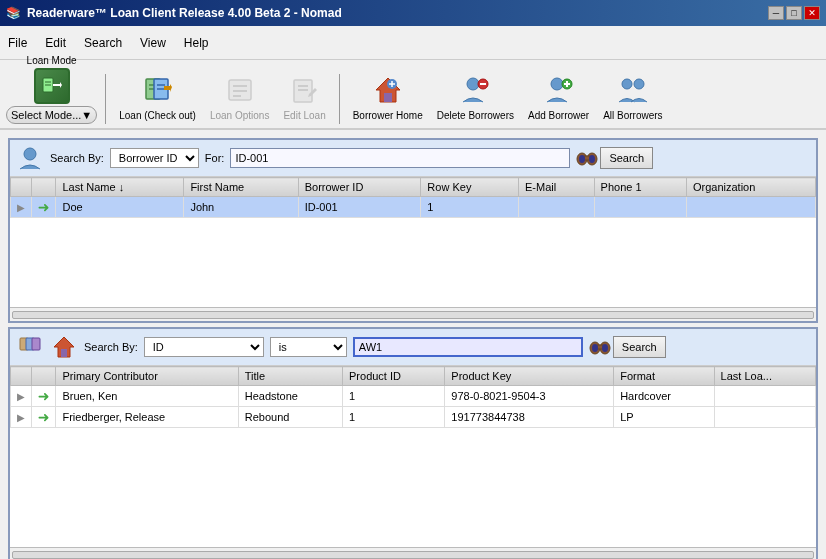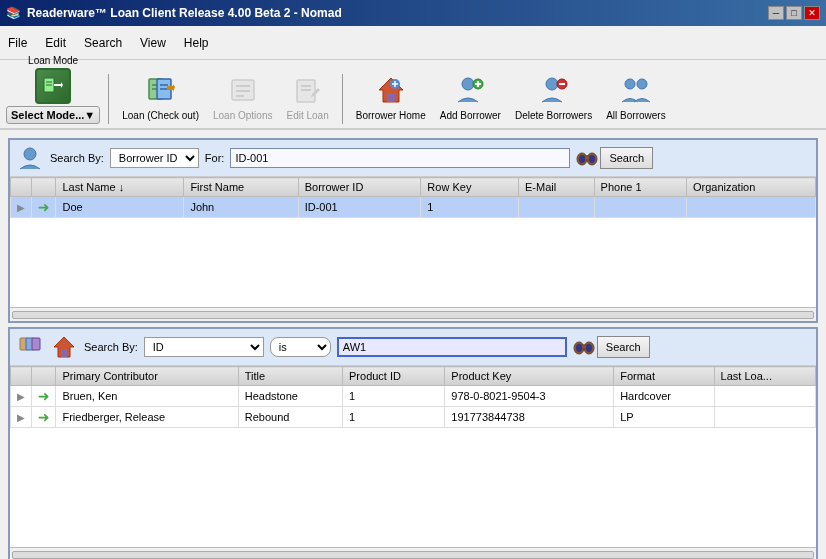--- a/index.html
+++ b/index.html
@@ -115,25 +115,24 @@
       display: flex;
       align-items: center;
       justify-content: center;
       color: white;
       font-size: 20px;
     }
     .select-mode-btn {
       display: flex;
       background: linear-gradient(to bottom, #f0f0f0, #dcdcdc);
       border: 1px solid #999;
-      border-radius: 3px;
+      border-radius: 9px;
       padding: 2px 4px;
       cursor: pointer;
       font-size: 11px;
-      font-weight: bold;
     }
 
     
     .main-content {
       background: #f0f0f0;
       padding: 8px;
       display: flex;
       flex-direction: column;
       gap: 4px;
       height: calc(559px - 26px - 22px - 70px);
@@ -337,38 +336,38 @@
       </svg>
     </div>
     <span class="label">Borrower Home</span>
   </div>
 
   <div class="tb-btn">
     <div class="icon-area">
       <svg width="32" height="32" viewBox="0 0 32 32">
         <circle cx="14" cy="10" r="6" fill="#6699cc" stroke="#4477aa" stroke-width="1"></circle>
         <path d="M4 28 Q14 20 24 28" fill="#6699cc" stroke="#4477aa" stroke-width="1"></path>
+        <circle cx="24" cy="10" r="5" fill="#cc3333" stroke="#aa1111" stroke-width="1"></circle>
+        <line x1="21" y1="10" x2="27" y2="10" stroke="white" stroke-width="2"></line>
+      </svg>
+    </div>
+    <span class="label">Delete Borrowers</span>
+  </div>
+
+  <div class="tb-btn">
+    <div class="icon-area">
+      <svg width="32" height="32" viewBox="0 0 32 32">
+        <circle cx="14" cy="10" r="6" fill="#6699cc" stroke="#4477aa" stroke-width="1"></circle>
+        <path d="M4 28 Q14 20 24 28" fill="#6699cc" stroke="#4477aa" stroke-width="1"></path>
         <circle cx="24" cy="10" r="5" fill="#44aa44" stroke="#228822" stroke-width="1"></circle>
         <line x1="24" y1="7" x2="24" y2="13" stroke="white" stroke-width="2"></line>
         <line x1="21" y1="10" x2="27" y2="10" stroke="white" stroke-width="2"></line>
       </svg>
     </div>
     <span class="label">Add Borrower</span>
-  </div>
-
-  <div class="tb-btn">
-    <div class="icon-area">
-      <svg width="32" height="32" viewBox="0 0 32 32">
-        <circle cx="14" cy="10" r="6" fill="#6699cc" stroke="#4477aa" stroke-width="1"></circle>
-        <path d="M4 28 Q14 20 24 28" fill="#6699cc" stroke="#4477aa" stroke-width="1"></path>
-        <circle cx="24" cy="10" r="5" fill="#cc3333" stroke="#aa1111" stroke-width="1"></circle>
-        <line x1="21" y1="10" x2="27" y2="10" stroke="white" stroke-width="2"></line>
-      </svg>
-    </div>
-    <span class="label">Delete Borrowers</span>
   </div>
 
   <div class="tb-btn">
     <div class="icon-area">
       <svg width="32" height="32" viewBox="0 0 32 32">
         <circle cx="10" cy="10" r="5" fill="#6699cc" stroke="#4477aa" stroke-width="1"></circle>
         <circle cx="22" cy="10" r="5" fill="#6699cc" stroke="#4477aa" stroke-width="1"></circle>
         <path d="M2 28 Q10 21 18 28" fill="#6699cc" stroke="#4477aa" stroke-width="1"></path>
         <path d="M14 28 Q22 21 30 28" fill="#6699cc" stroke="#4477aa" stroke-width="1"></path>
       </svg>
@@ -460,21 +459,21 @@
           <polygon points="12,2 22,12 18,12 18,22 6,22 6,12 2,12" fill="#cc5533" stroke="#aa3311" stroke-width="1"></polygon>
           <rect x="9" y="14" width="6" height="8" fill="#8866aa"></rect>
         </svg>
       </div>
       <span class="search-label">Search By:</span>
       <select class="search-dropdown" style="width:120px;">
         <option>ID</option>
         <option>Title</option>
         <option>Author</option>
       </select>
-      <select class="search-dropdown" style="width:61px;border-radius:8px;">
+      <select class="search-dropdown" style="width:77px;">
         <option>is</option>
         <option>contains</option>
       </select>
       <input type="text" class="search-input highlighted" style="width: 230px;" value="AW1">
       <div style="display:flex;gap:2px;align-items:center;">
         <svg width="22" height="18" viewBox="0 0 22 18">
           <ellipse cx="6" cy="10" rx="5" ry="6" fill="#885533" stroke="#664422" stroke-width="1"></ellipse>
           <ellipse cx="16" cy="10" rx="5" ry="6" fill="#885533" stroke="#664422" stroke-width="1"></ellipse>
           <rect x="8" y="7" width="6" height="4" fill="#885533" stroke="#664422" stroke-width="1"></rect>
           <ellipse cx="6" cy="10" rx="3" ry="4" fill="#333388"></ellipse>

